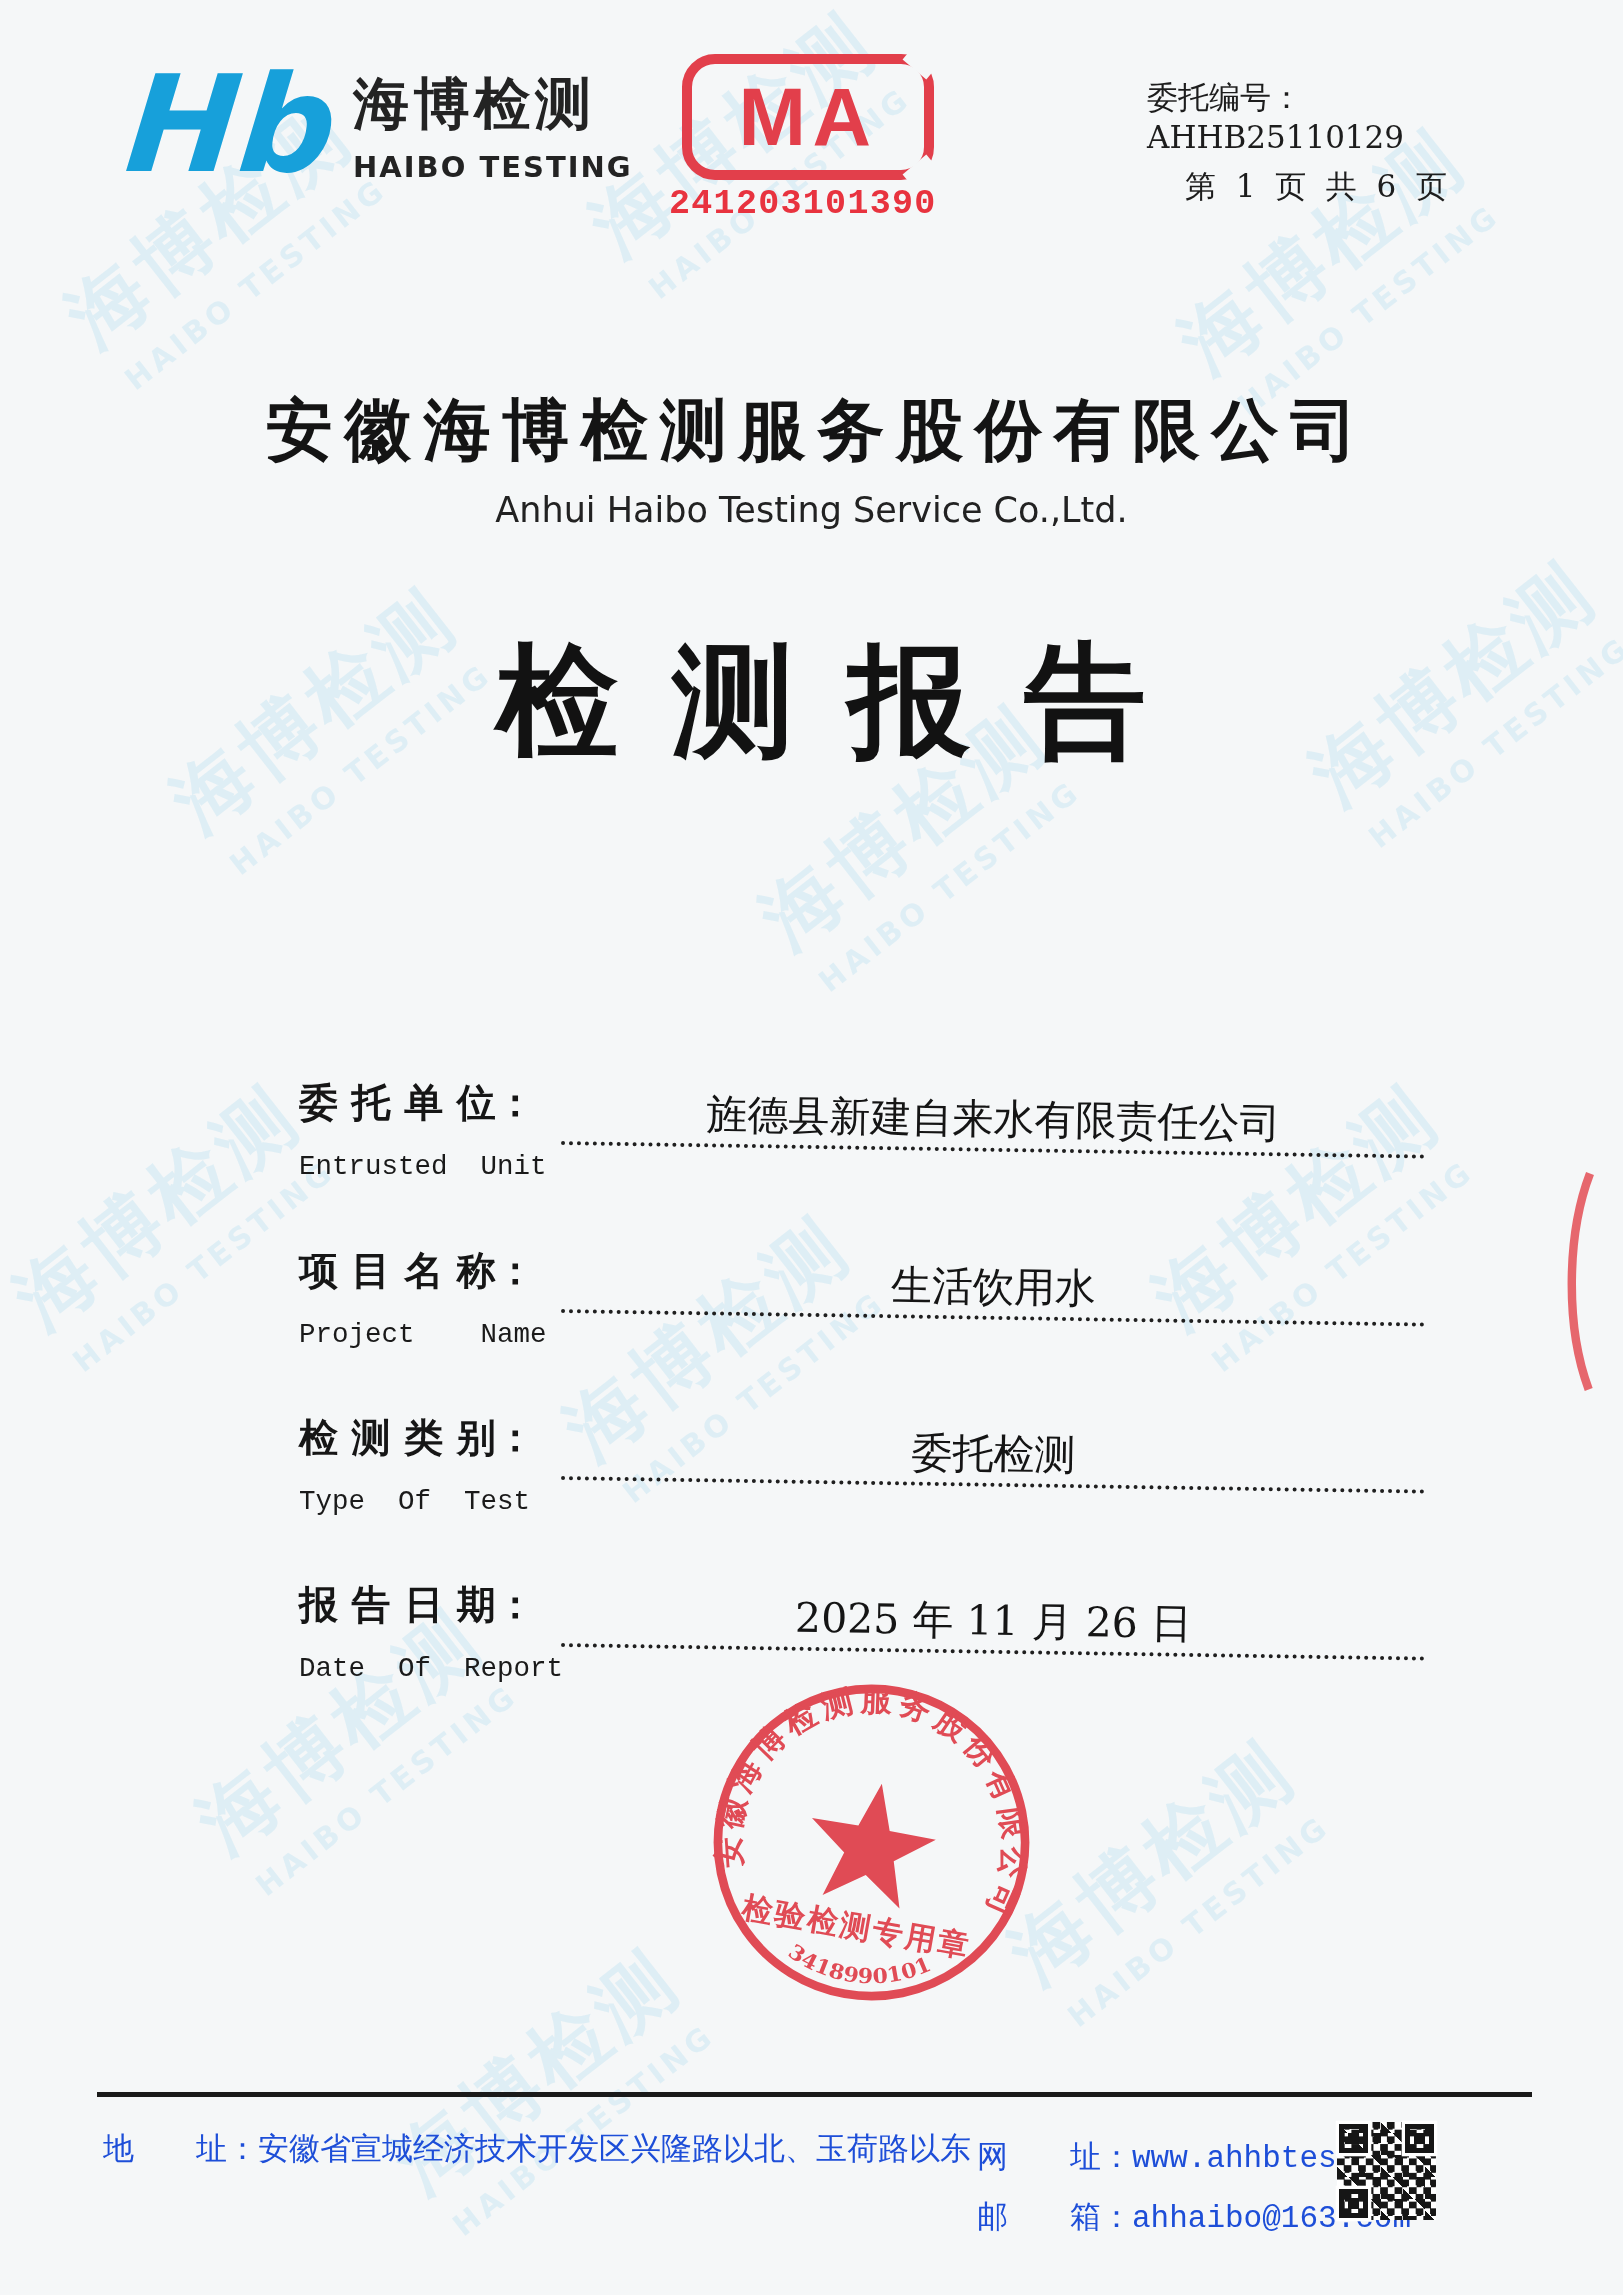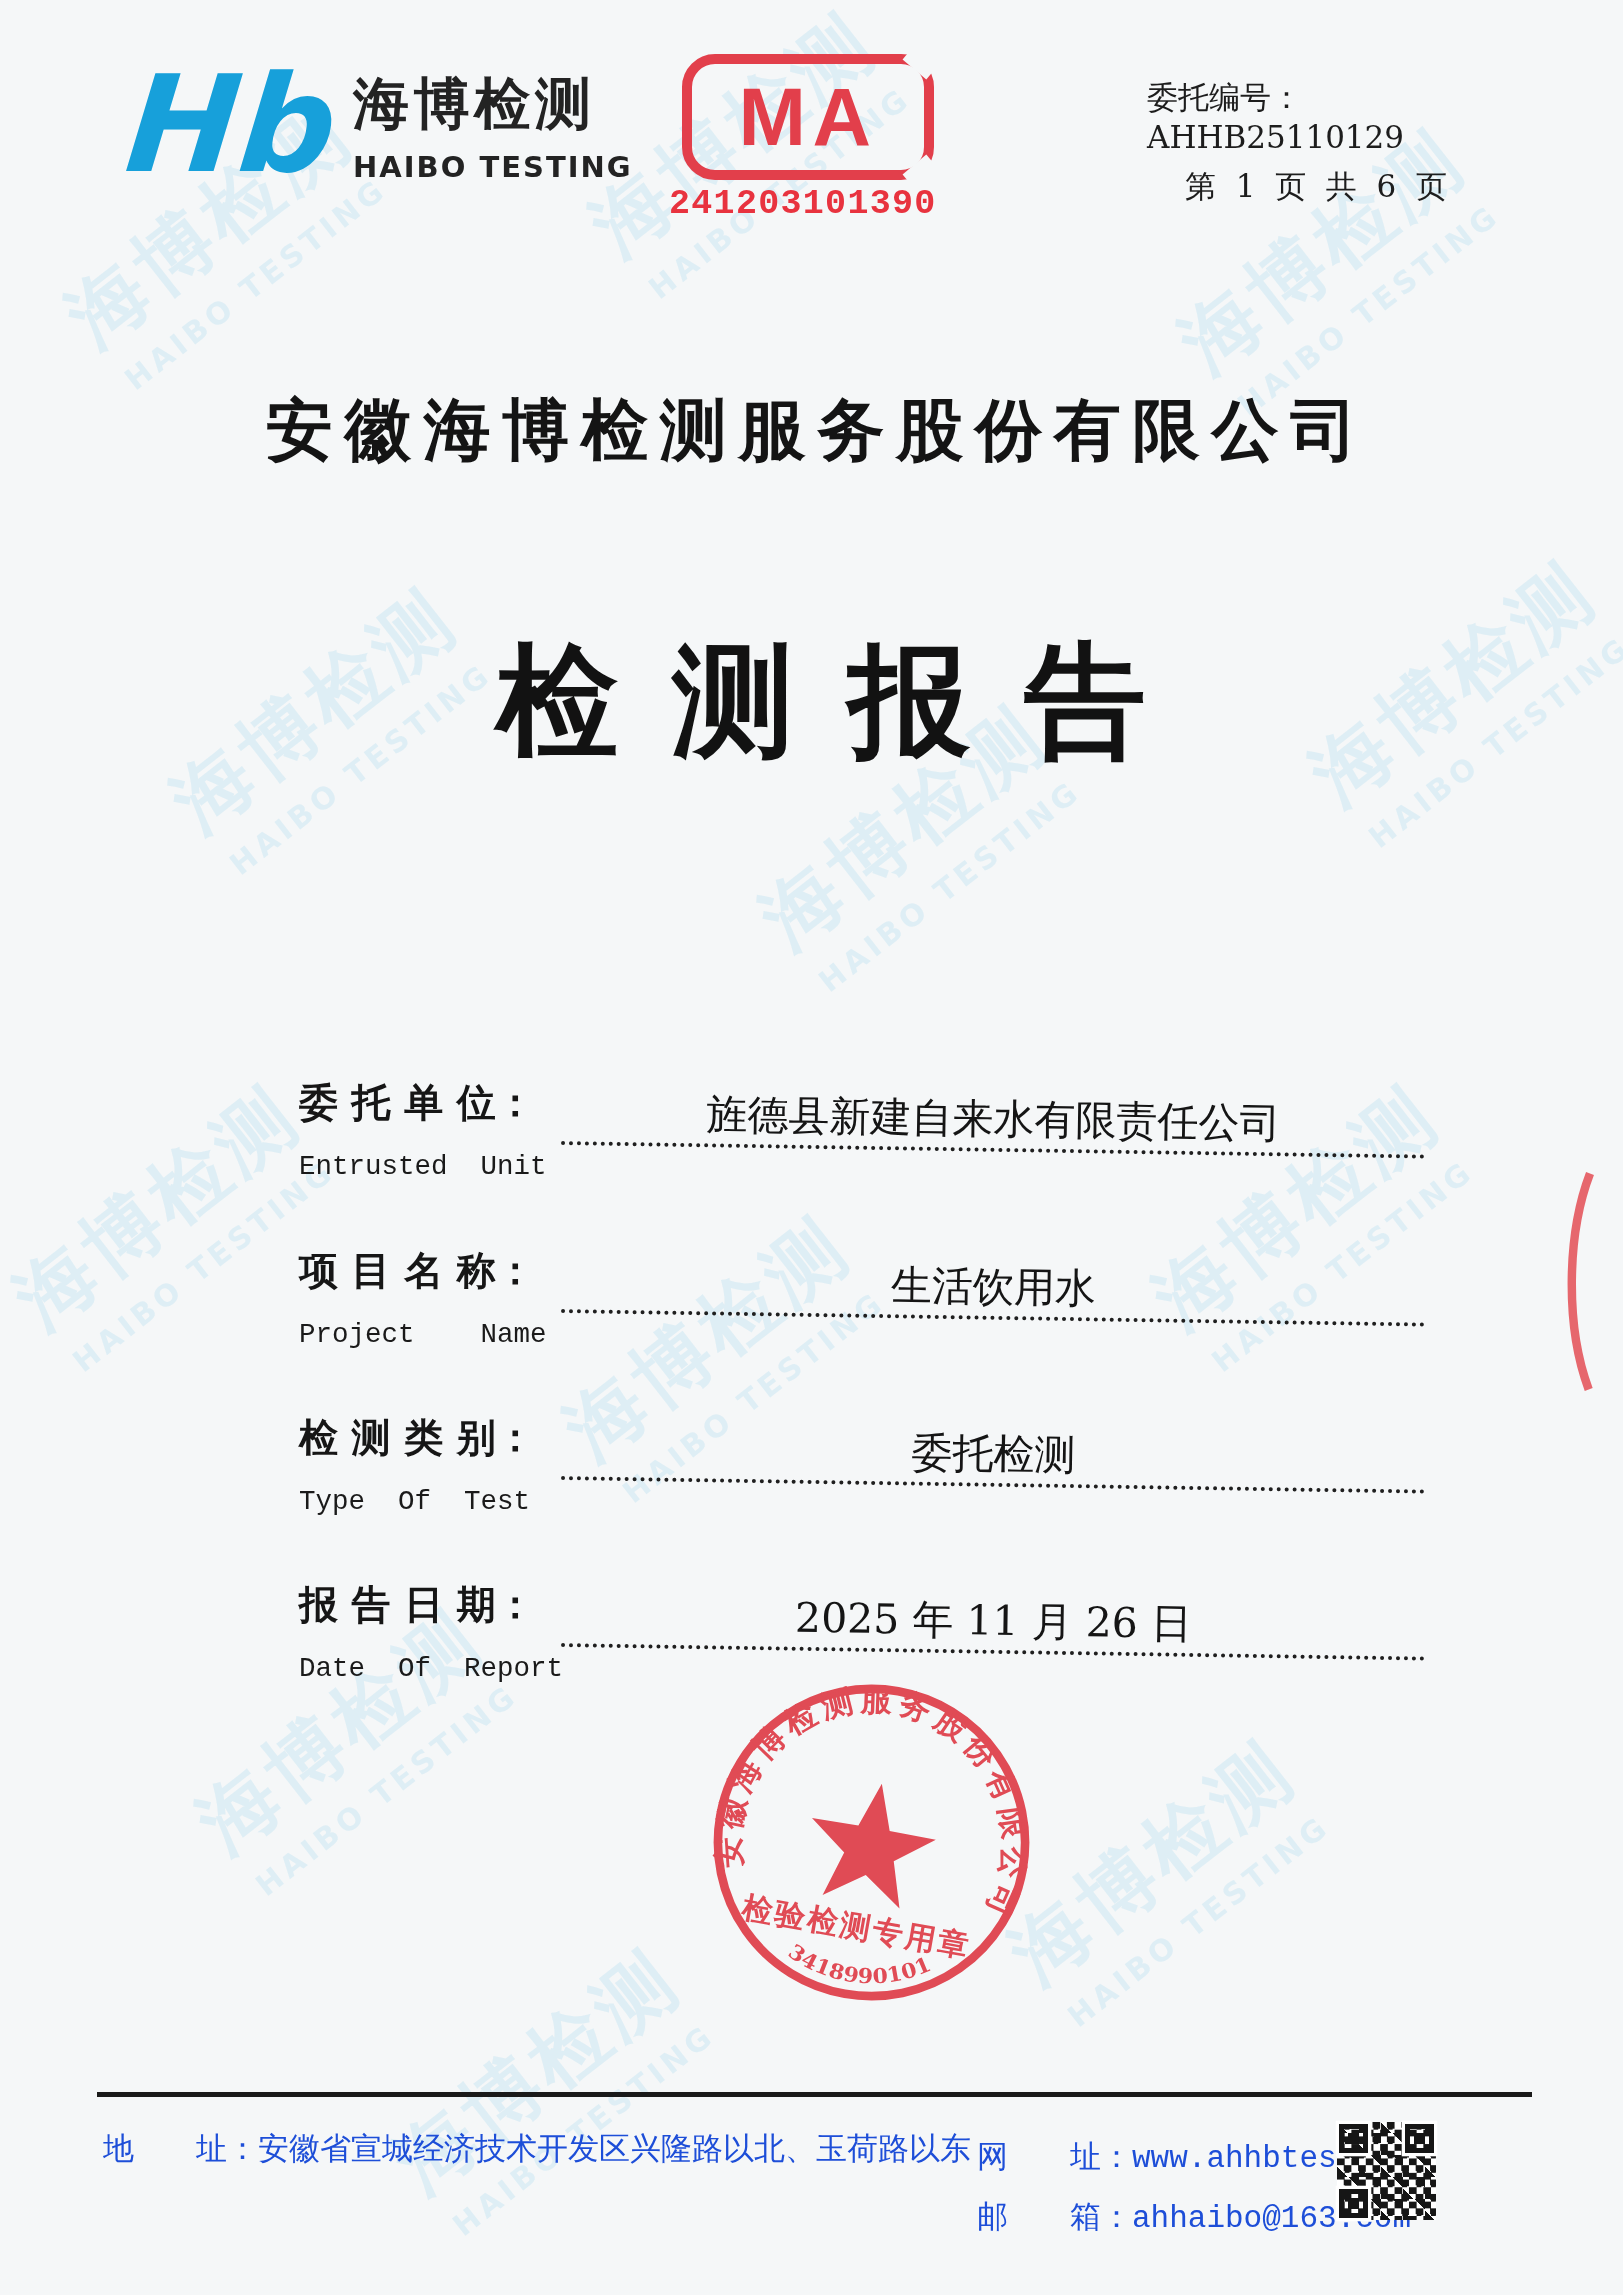--- a/index.html
+++ b/index.html
@@ -156,20 +156,21 @@
     <i class="notch n2"></i>
   </div>
   <div class="abs z1 cma-num mono">241203101390</div>
 
   <div class="abs z1 ref serif">
     <div><span>委托编号：</span><span>AHHB25110129</span></div>
     <div class="ref-line2 pre">第  1  页  共  6  页</div>
   </div>
 
   <div class="abs z1 company-cn serif">安徽海博检测服务股份有限公司</div>
+  <div class="abs z1 company-en">Anhui Haibo Testing Service Co.,Ltd.</div>
 
   <div class="abs z1 title-cn serif">检测报告</div>
 
   <div class="row serif" style="top:1067px">
     <div class="lab-cn">委 托 单 位：</div>
     <div class="val">
         <span>旌德县新建自来水有限责任公司</span>
       </div>
     <div class="lab-en mono pre">Entrusted  Unit</div>
   </div>

